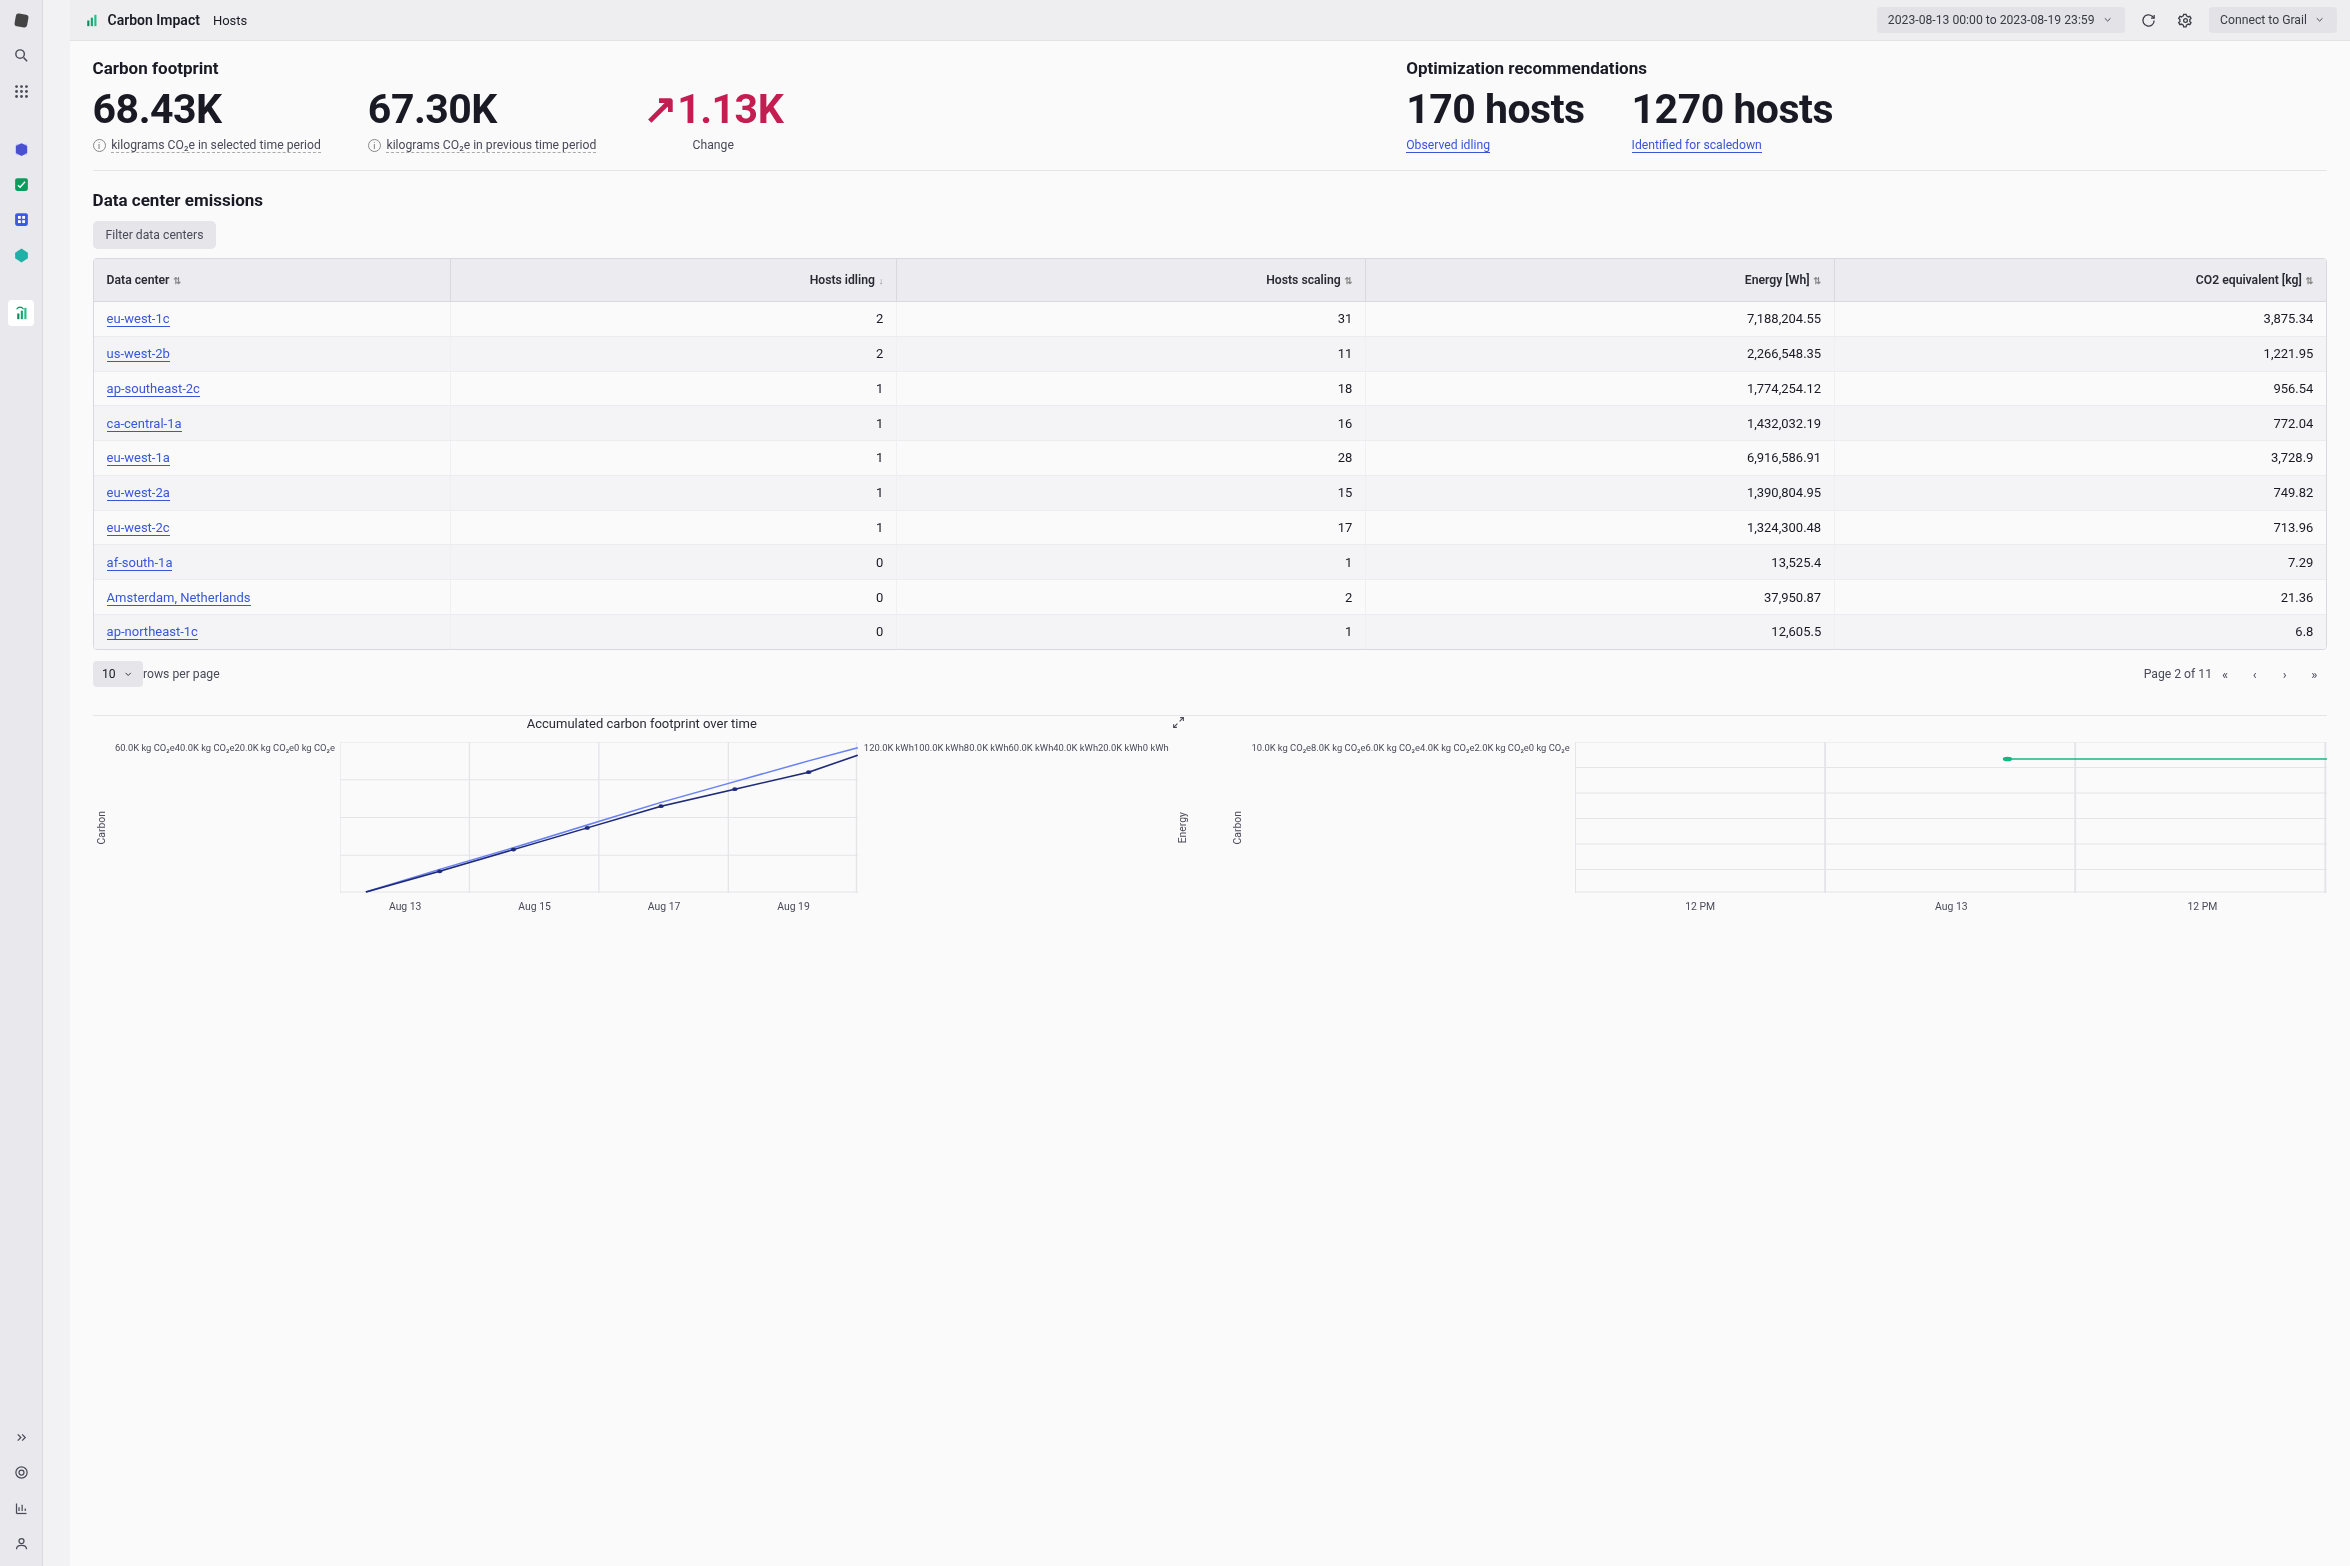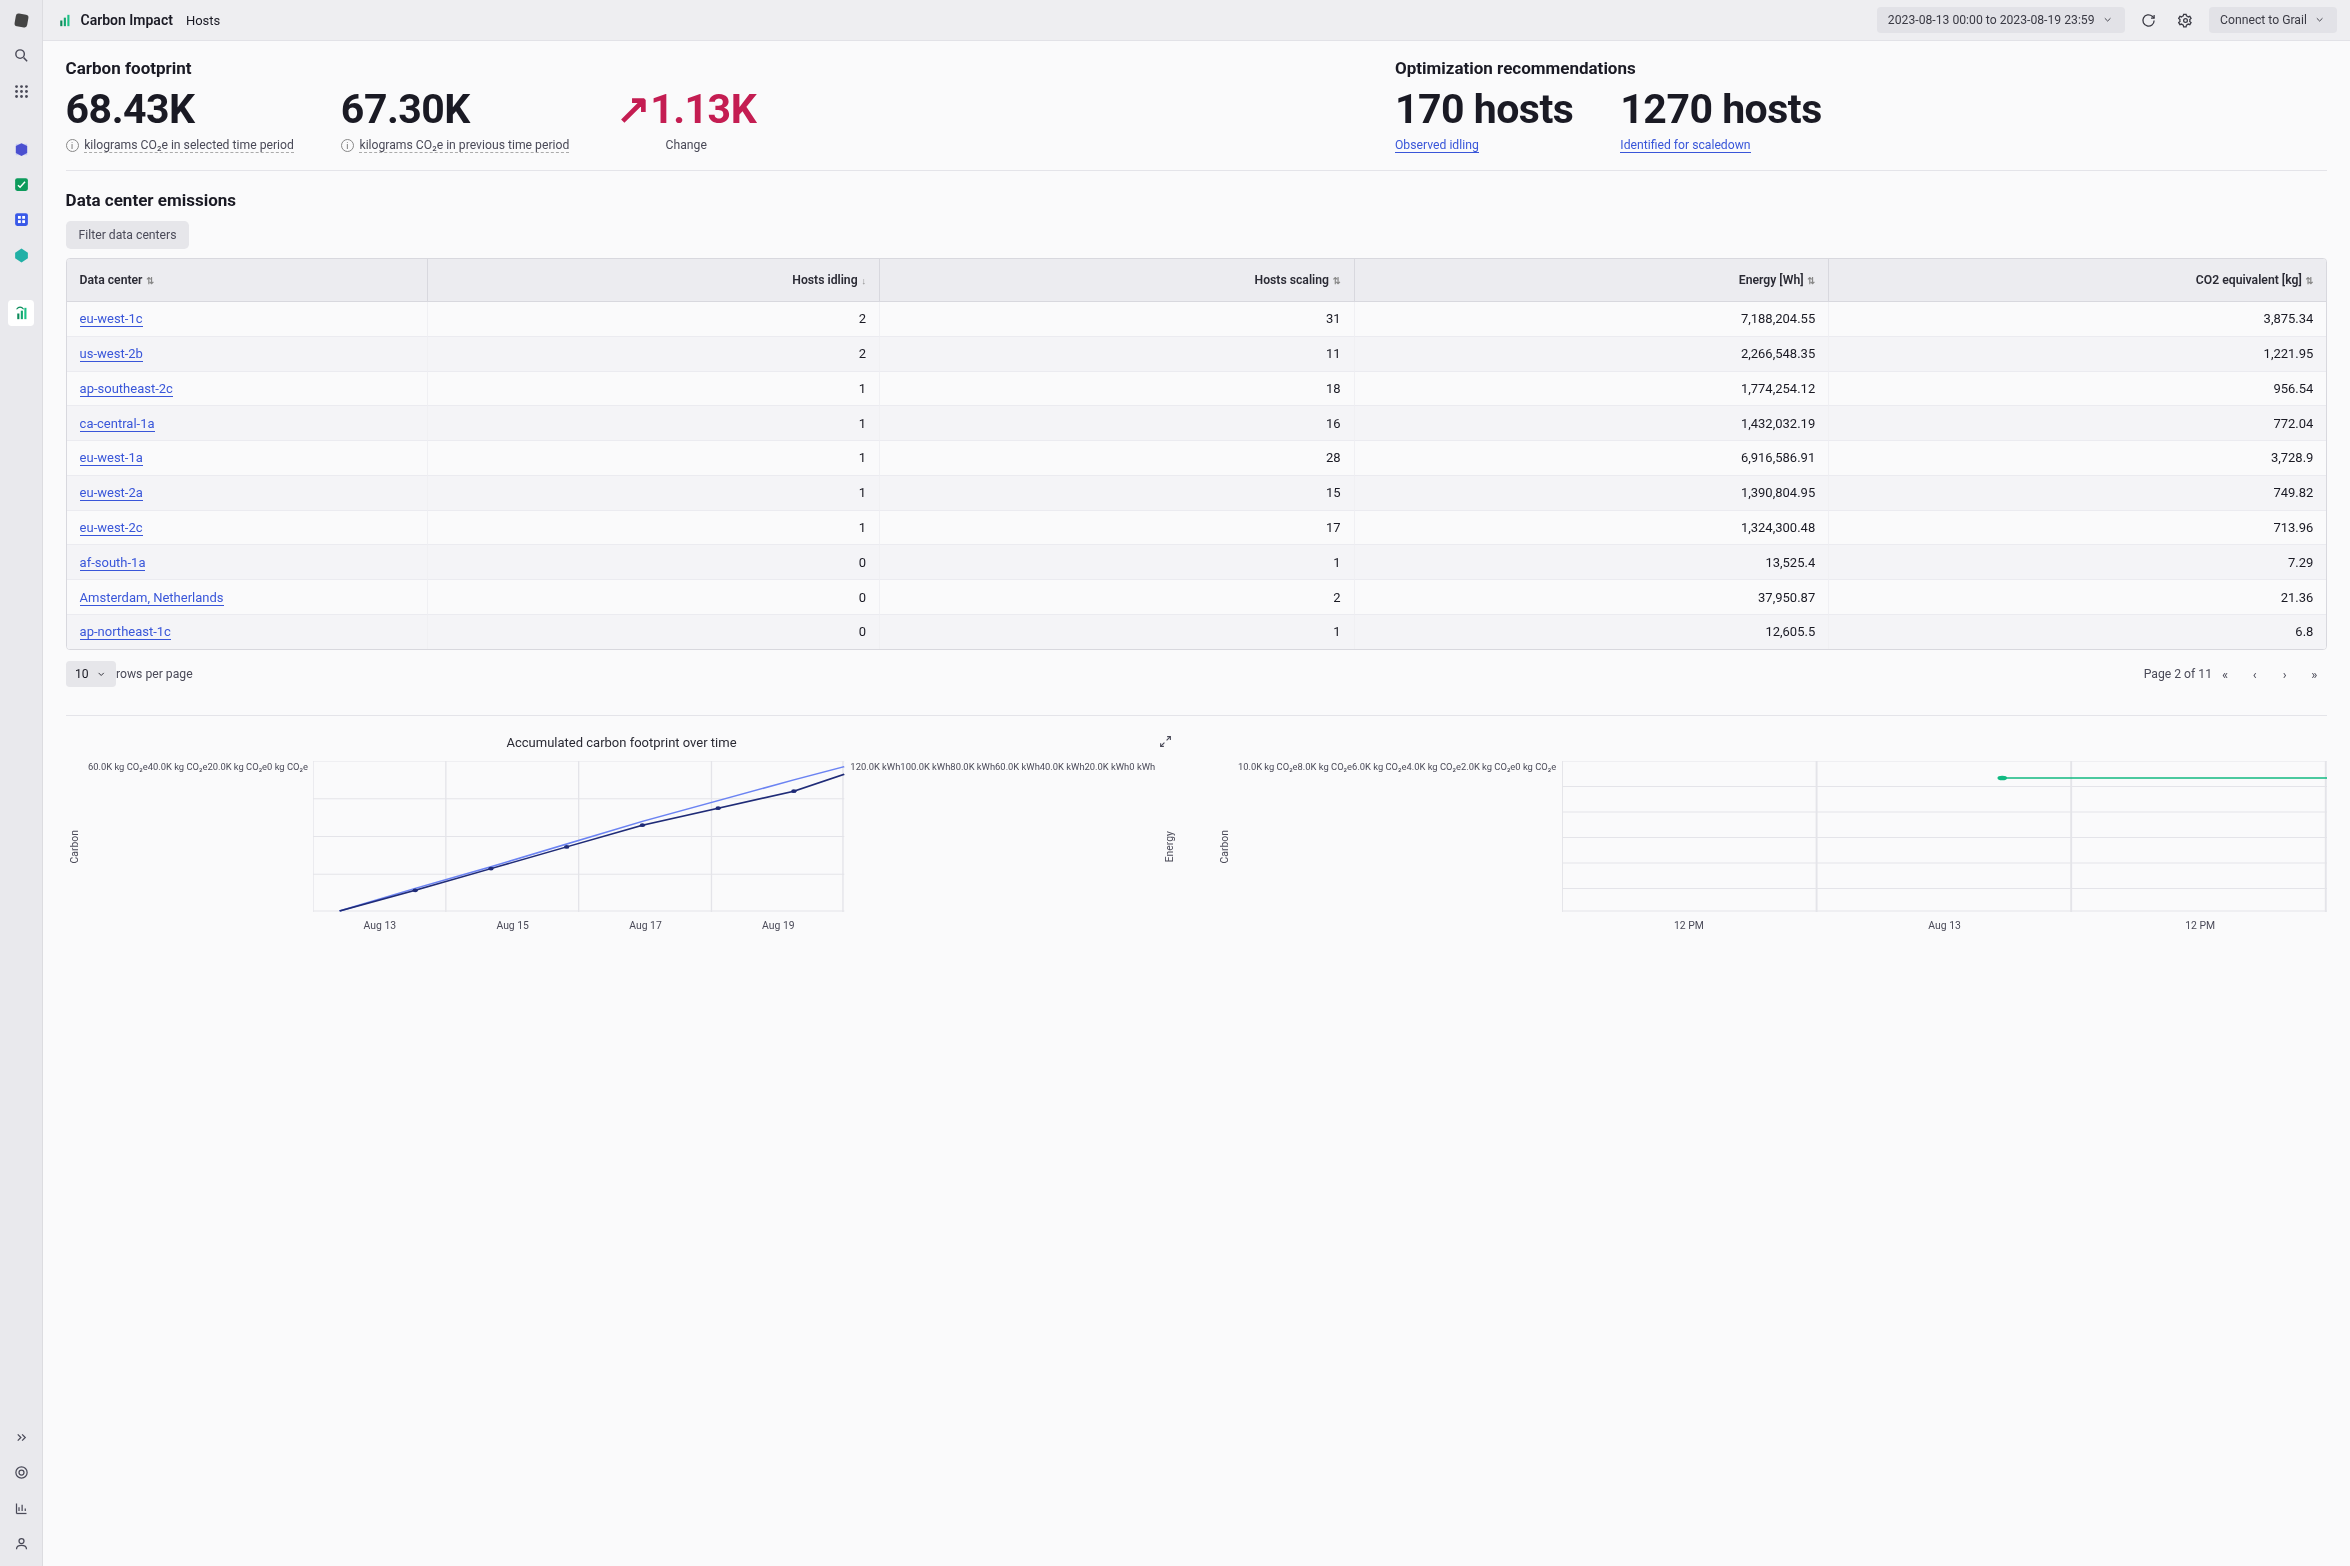--- a/index.html
+++ b/index.html
@@ -2,21 +2,21 @@
 <html style="font-size:15px"><head>
 <meta charset="utf-8">
 <style>
 * { box-sizing: border-box; margin: 0; padding: 0; }
 body { font-family: -apple-system, BlinkMacSystemFont, "Segoe UI", Roboto, sans-serif; background: #f2f2f4; color: #1a1a24; font-size: 13px; overflow: hidden; }
 .app { display: flex; height: 100vh; }
 .sidebar { width: 43px; background: #e9e9ed; display: flex; flex-direction: column; align-items: center; padding-top: 7.5px; gap: 9.4px; border-right: 0.9px solid #dcdce0; }
 .sidebar-icon { width: 26px; height: 26px; display: flex; align-items: center; justify-content: center; border-radius: 3.8px; cursor: pointer; color: #4a4a58; }
 .sidebar-icon.active { background: #fff; }
 .sidebar-spacer { flex: 1; }
-.main { flex: 1; display: flex; flex-direction: column; overflow: hidden; }
+.main { flex: 1; display: flex; flex-direction: column; overflow: hidden; margin-left: 27px; }
 .topbar { height: 41px; display: flex; align-items: center; padding: 0 13px; gap: 15px; background: #eeeef1; border-bottom: 0.9px solid #e2e2e7; }
 .topbar-left { display: flex; align-items: center; gap: 13px; }
 .topbar-title { display: flex; align-items: center; gap: 7.5px; font-weight: 600; font-size: 14px; }
 .topbar-link { color: #1a1a24; font-size: 13px; cursor: pointer; }
 .topbar-right { margin-left: auto; display: flex; align-items: center; gap: 9.4px; }
 .pill { background: #e2e2e7; border-radius: 3.8px; padding: 5.6px 11.3px; display: flex; align-items: center; gap: 7.5px; font-size: 12.2px; color: #3a3a44; cursor: pointer; }
 .icon-btn { width: 28px; height: 28px; display: flex; align-items: center; justify-content: center; cursor: pointer; color: #3a3a44; border-radius:3.8px; }
 .content { flex: 1; overflow-y: auto; padding: 17px 22.6px 38px 22.6px; background: #fafafb; }
 
 .row-top { display: flex; gap: 24px; padding-bottom: 17px; border-bottom: 0.9px solid #e4e4e9; }
@@ -46,21 +46,21 @@
 tbody td.num { text-align: right; }
 .cell-link { color: #3956d9; border-bottom: 0.9px solid #3956d9; cursor: pointer; }
 .sort-ic { font-size: 9.4px; margin-left: 3.8px; color: #888; }
 
 .table-footer { display: flex; align-items: center; margin-top: 11.3px; }
 .rows-select { background: #e6e6ea; padding: 5.6px 9.4px; border-radius: 3.8px; display: flex; align-items: center; gap: 7.5px; font-size: 12.2px; cursor:pointer; }
 .page-info { font-size: 12.2px; color: #4a4a58; margin-left: auto; }
 .pager { display:flex; gap:3.8px; }
 .pager-btn { width: 26px; height: 26px; display: flex; align-items: center; justify-content: center; cursor: pointer; color: #4a4a58; border-radius:3.8px; }
 
-.charts { display: flex; gap: 38px; margin-top: 28px; border-top: 0.9px solid #e4e4e9; padding-top: 19px; }
+.charts { display: flex; gap: 38px; margin-top: 28px; border-top: 0.9px solid #e4e4e9; }
 .chart-block { position: relative; }
 .chart-title { text-align: center; font-size: 13px; color: #2a2a34; margin-bottom: 11.3px; }
 .expand-btn { position:absolute; right:5.6px; top:0; cursor:pointer; color:#4a4a58; }
 .chart-wrap { display: flex; align-items:stretch; }
 .axis-label-v { writing-mode: vertical-rl; transform: rotate(180deg); font-size: 10.4px; color: #4a4a58; align-self:center; padding:0 1.9px; }
 .y-ticks { display:flex; flex-direction:row; justify-content:space-between; text-align:right; font-size:9.4px; color:#4a4a58; padding:0 5.6px; }
 .y-ticks-r { text-align:left; }
 .plot { flex:1; position:relative; }
 .x-ticks { display:flex; justify-content:space-around; font-size:10.4px; color:#4a4a58; margin-top:3.8px; }
 .grid-line { stroke:#e4e4e9; stroke-width:1; }

